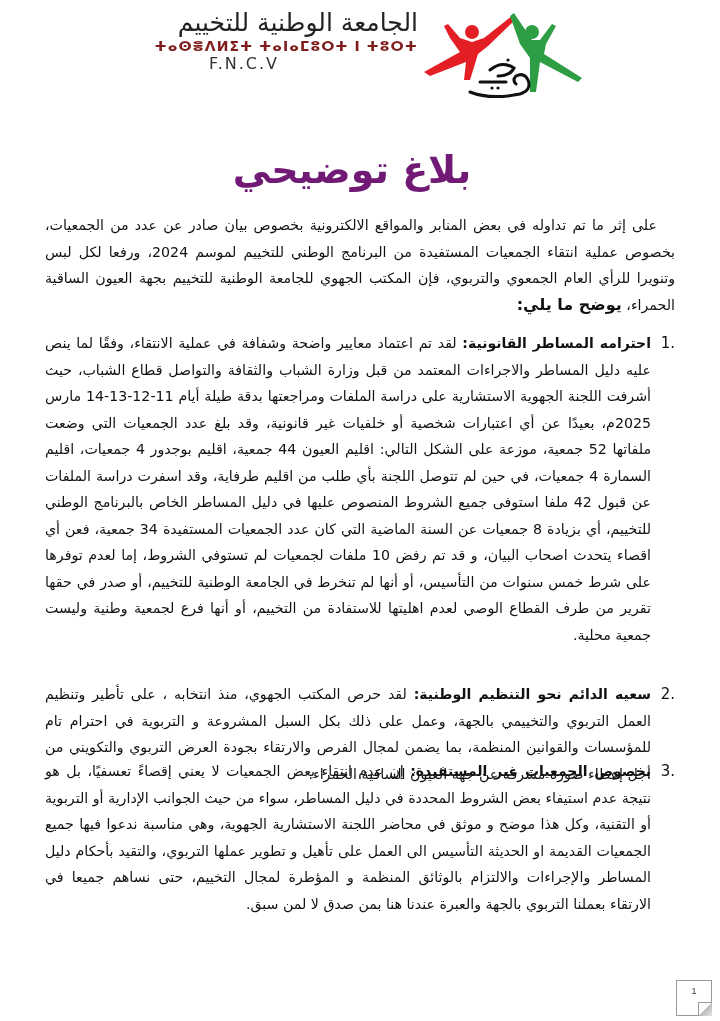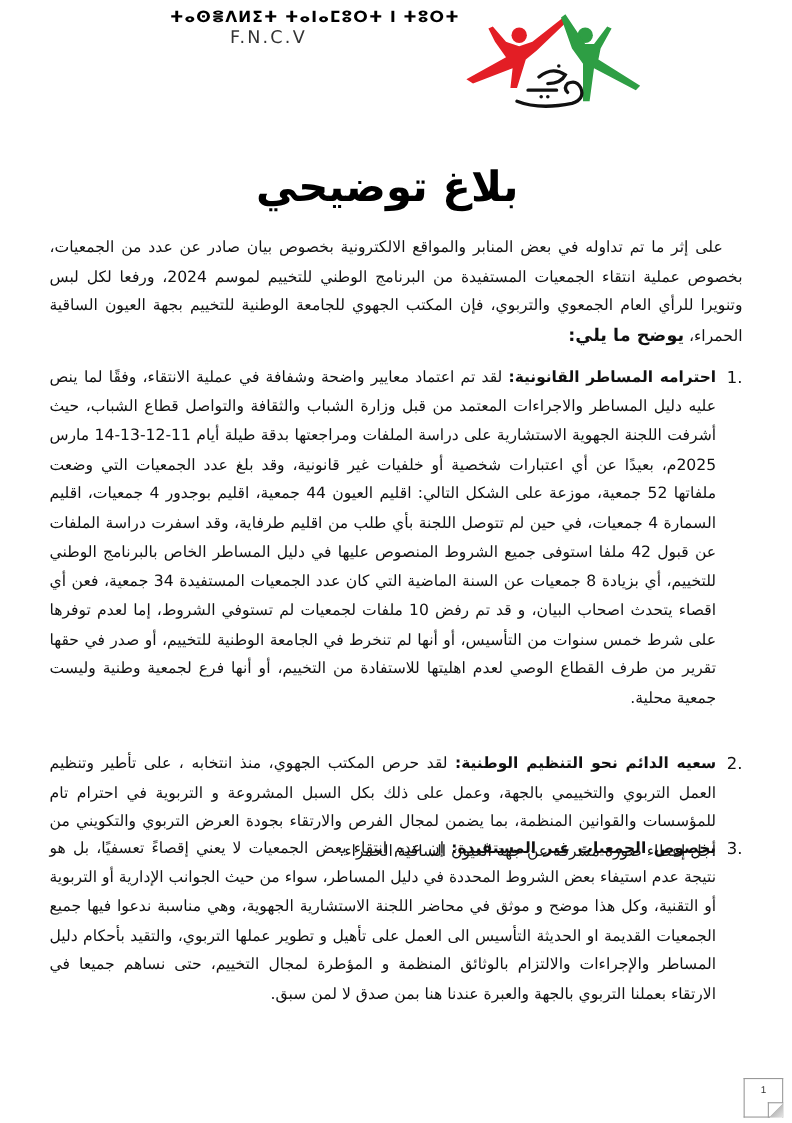--- a/index.html
+++ b/index.html
@@ -45,21 +45,21 @@
       letter-spacing: 0px;
       color: #222;
     }
     .org-tf {
       font-size: 14px;
       line-height: 16px;
       font-weight: bold;
       letter-spacing: 1px;
       direction: ltr;
       text-align: right;
-      color: #000000;
+      color: #7f1d1d;
     }
     .org-latin {
       font-size: 16px;
       line-height: 20px;
       letter-spacing: 2px;
       text-align: center;
       direction: ltr;
       padding-right: 60px;
       color: #333;
     }
@@ -69,21 +69,21 @@
       color: #333;
     }
     .title {
       position: absolute;
       top: 145px;
       left: 0;
       width: 704px;
       text-align: center;
       font-size: 38px;
       font-weight: bold;
-      color: #000000;
+      color: #701a75;
       line-height: 50px;
     }
     .intro {
       position: absolute;
       top: 212px;
       left: 45px;
       width: 630px;
       font-size: 14.2px;
       line-height: 26.5px;
       text-align: justify;
@@ -171,20 +171,21 @@
 
     <circle cx="112" cy="22" r="7" fill="#2e9e44"></circle>
     <path d="M90 6 L94 3 L112 30 L120 30 L132 14 L136 16 L126 34 L124 44 L162 68 L158 72 L120 52 L116 82 L110 82 L110 48 L100 34 Z" fill="#2e9e44"></path>
 
     <path d="M50 82 Q70 90 100 84 Q112 80 108 70 Q104 62 96 66 Q92 70 96 74 M70 60 Q82 50 94 58 Q90 66 78 66 M60 72 L86 72" stroke="#111" stroke-width="3" fill="none" stroke-linecap="round"></path>
     <circle cx="72" cy="78" r="1.6" fill="#111"></circle>
     <circle cx="78" cy="78" r="1.6" fill="#111"></circle>
     <circle cx="88" cy="50" r="1.6" fill="#111"></circle>
   </svg>
   <div class="org-block">
+    <div class="org-ar">الجامعة الوطنية للتخييم</div>
     <div class="org-tf">ⵜⴰⵙⴻⴷⵍⵉⵜ ⵜⴰⵏⴰⵎⵓⵔⵜ ⵏ ⵜⵓⵔⵜ</div>
     <div class="org-latin">F.N.C.V</div>
   </div>
 </div>
 
 <h1 class="title">بلاغ توضيحي</h1>
 
 <p class="intro"><span class="indent"></span><span>على إثر ما تم تداوله في بعض المنابر والمواقع الالكترونية بخصوص بيان صادر عن عدد من الجمعيات، بخصوص عملية انتقاء الجمعيات المستفيدة من البرنامج الوطني للتخييم لموسم 2024، ورفعا لكل لبس وتنويرا للرأي العام الجمعوي والتربوي، فإن المكتب الجهوي للجامعة الوطنية للتخييم بجهة العيون الساقية الحمراء، </span><b>يوضح ما يلي:</b></p>
 
 <ol class="list" id="item1">

